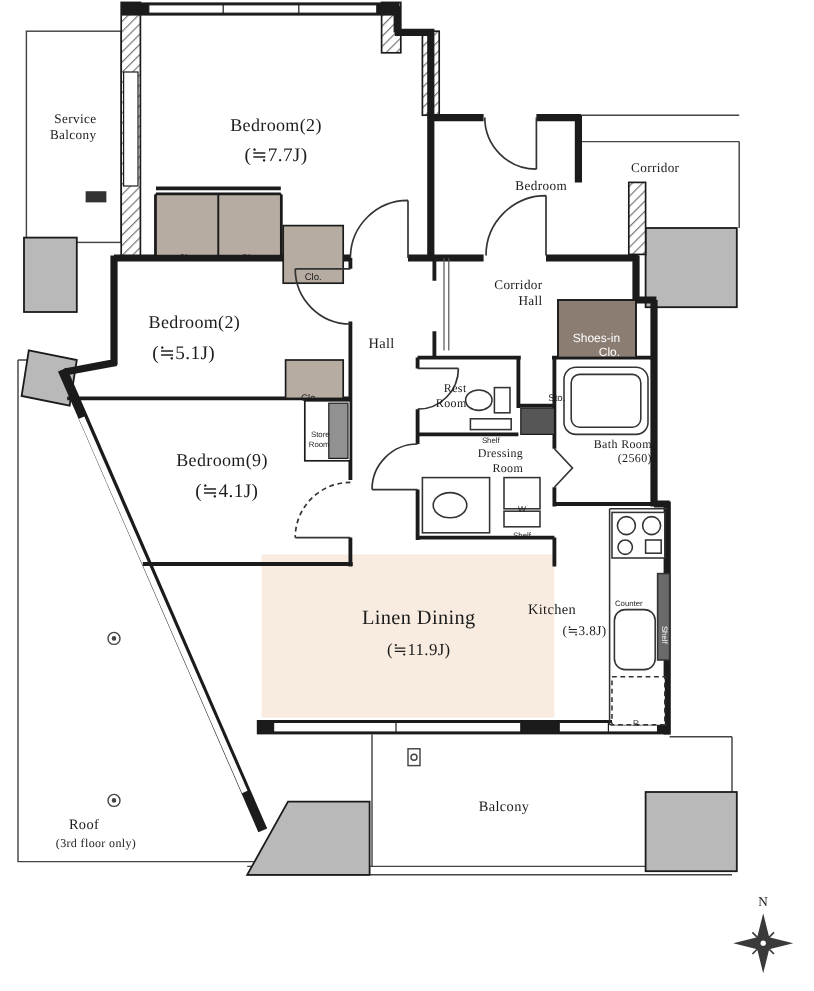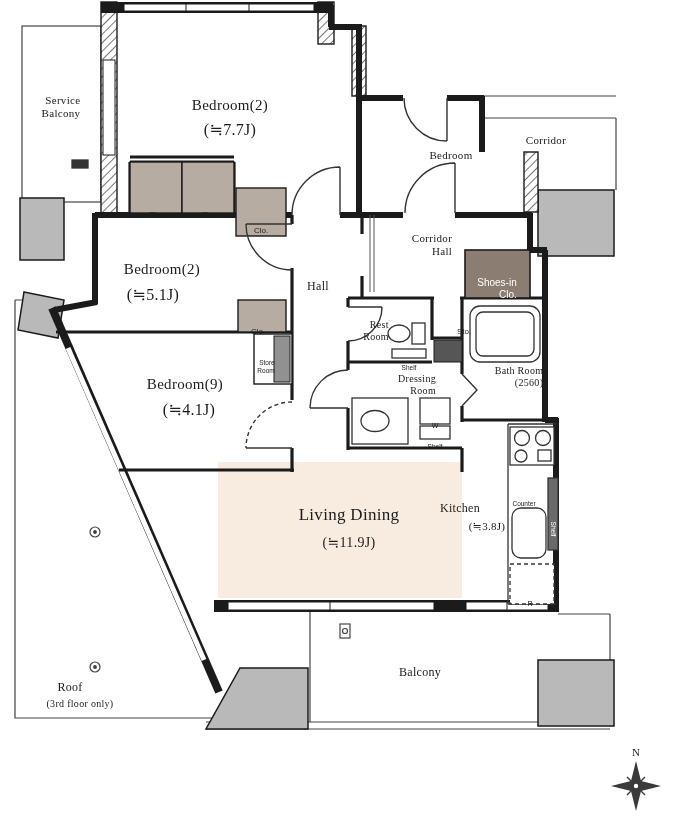--- a/index.html
+++ b/index.html
@@ -174,21 +174,21 @@
   <div class="lbl s10" style="left:519px;top:377px">Bath Room
 (2560)</div>
   <div class="lbl s15" style="left:185px;top:384px">Bedroom(9)</div>
   <div class="lbl s13" style="left:189px;top:410px">(≒4.1J)</div>
   <div class="lbl tiny s65" style="left:266px;top:352px">Store
 Room</div>
   <div class="lbl s10" style="left:417px;top:385px">Dressing
 Room</div>
   <div class="lbl tiny s7" style="left:435px;top:411px">W</div>
   <div class="lbl tiny s65" style="left:435px;top:432px">Shelf</div>
-  <div class="lbl s17" style="left:349px;top:515px">Living Dining</div>
+  <div class="lbl s17" style="left:349px;top:515px">Linen Dining</div>
   <div class="lbl s14" style="left:349px;top:543px">(≒11.9J)</div>
   <div class="lbl s12" style="left:460px;top:508px">Kitchen</div>
   <div class="lbl s11" style="left:487px;top:527px">(≒3.8J)</div>
   <div class="lbl tiny s65" style="left:524px;top:489px">Counter</div>
   <div class="lbl tiny s65 white vert" style="left:553px;top:514px">Shelf</div>
   <div class="lbl tiny s7" style="left:530px;top:589px">R</div>
   <div class="lbl s12" style="left:420px;top:672px">Balcony</div>
   <div class="lbl s12" style="left:70px;top:687px">Roof</div>
   <div class="lbl s10" style="left:80px;top:704px">(3rd floor only)</div>
   <div class="lbl s11" style="left:636px;top:753px">N</div>

